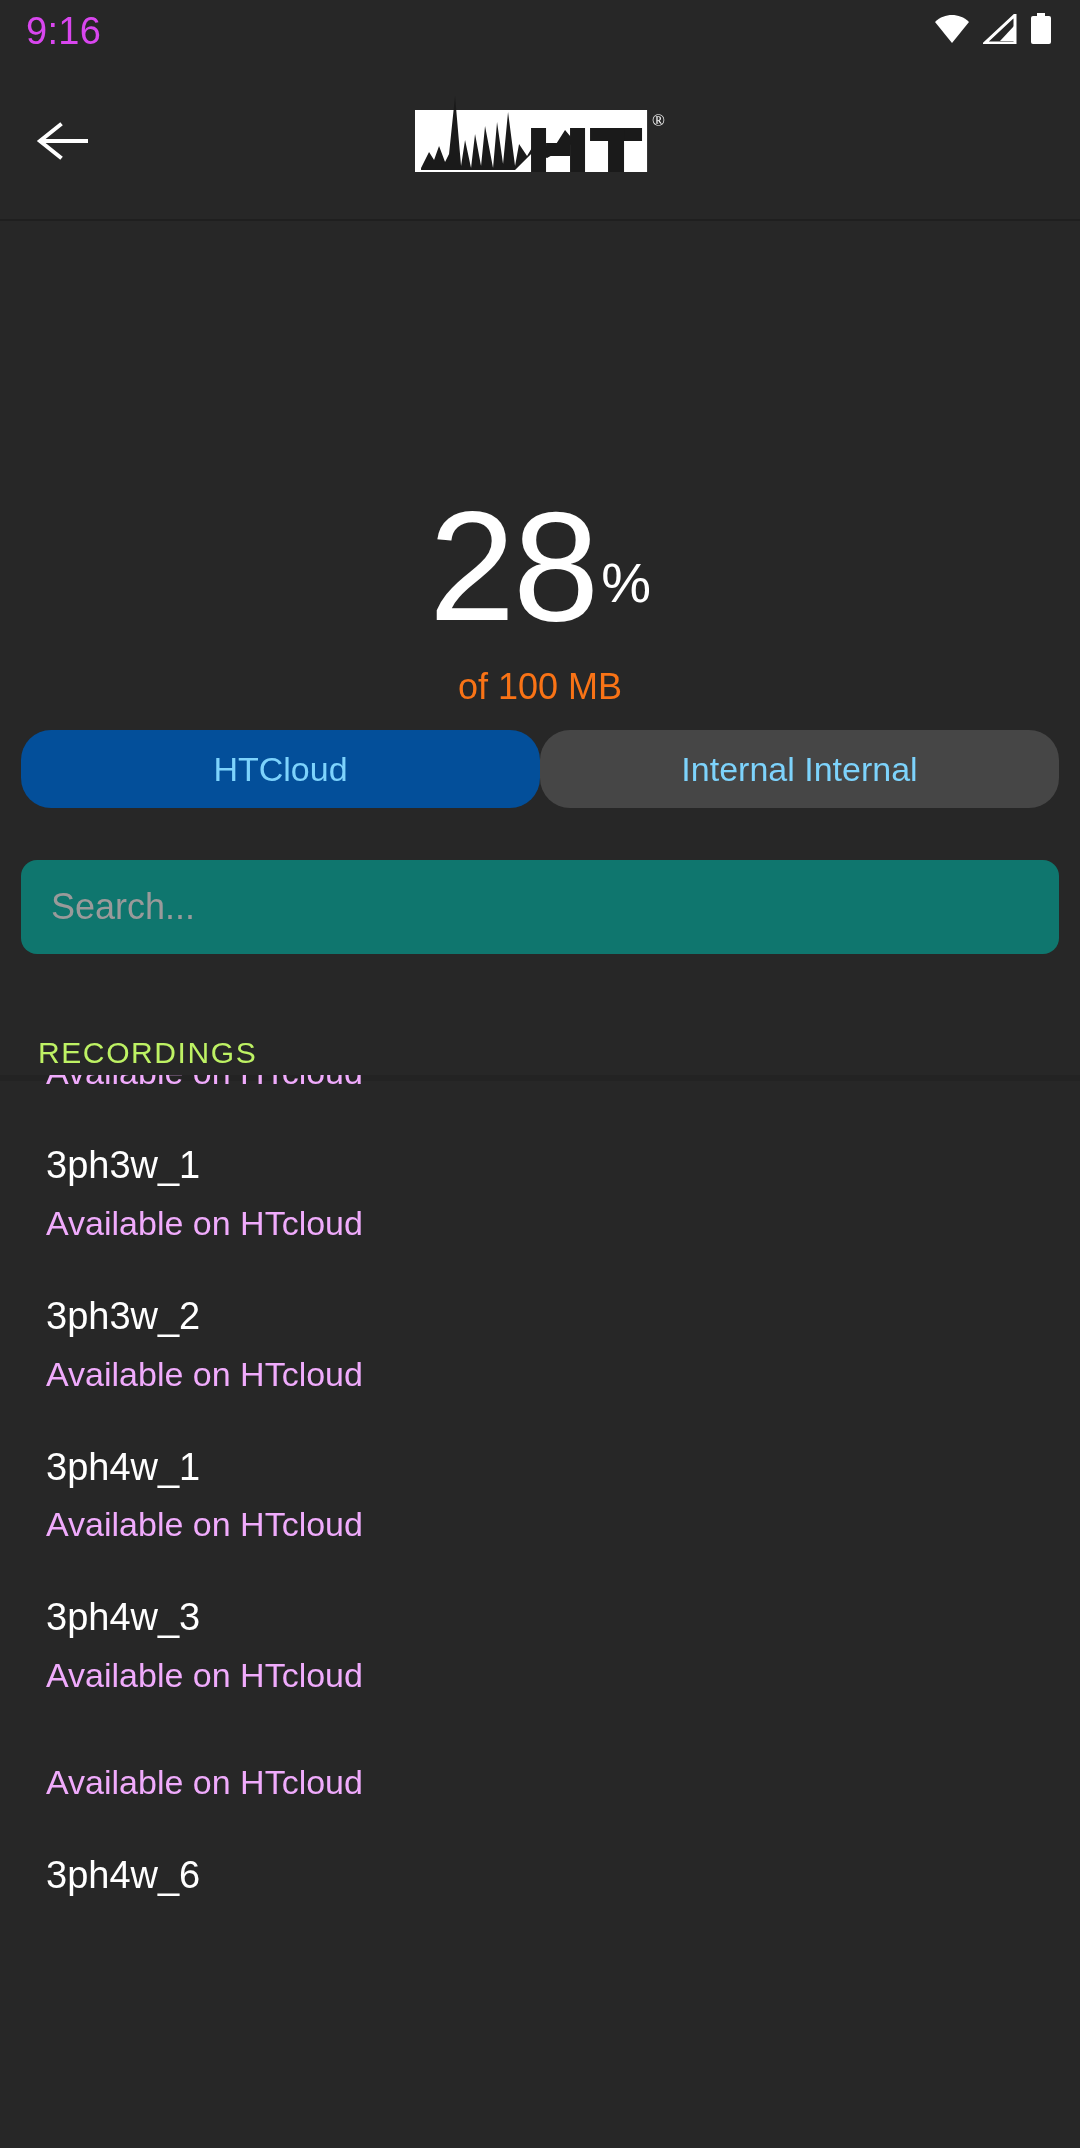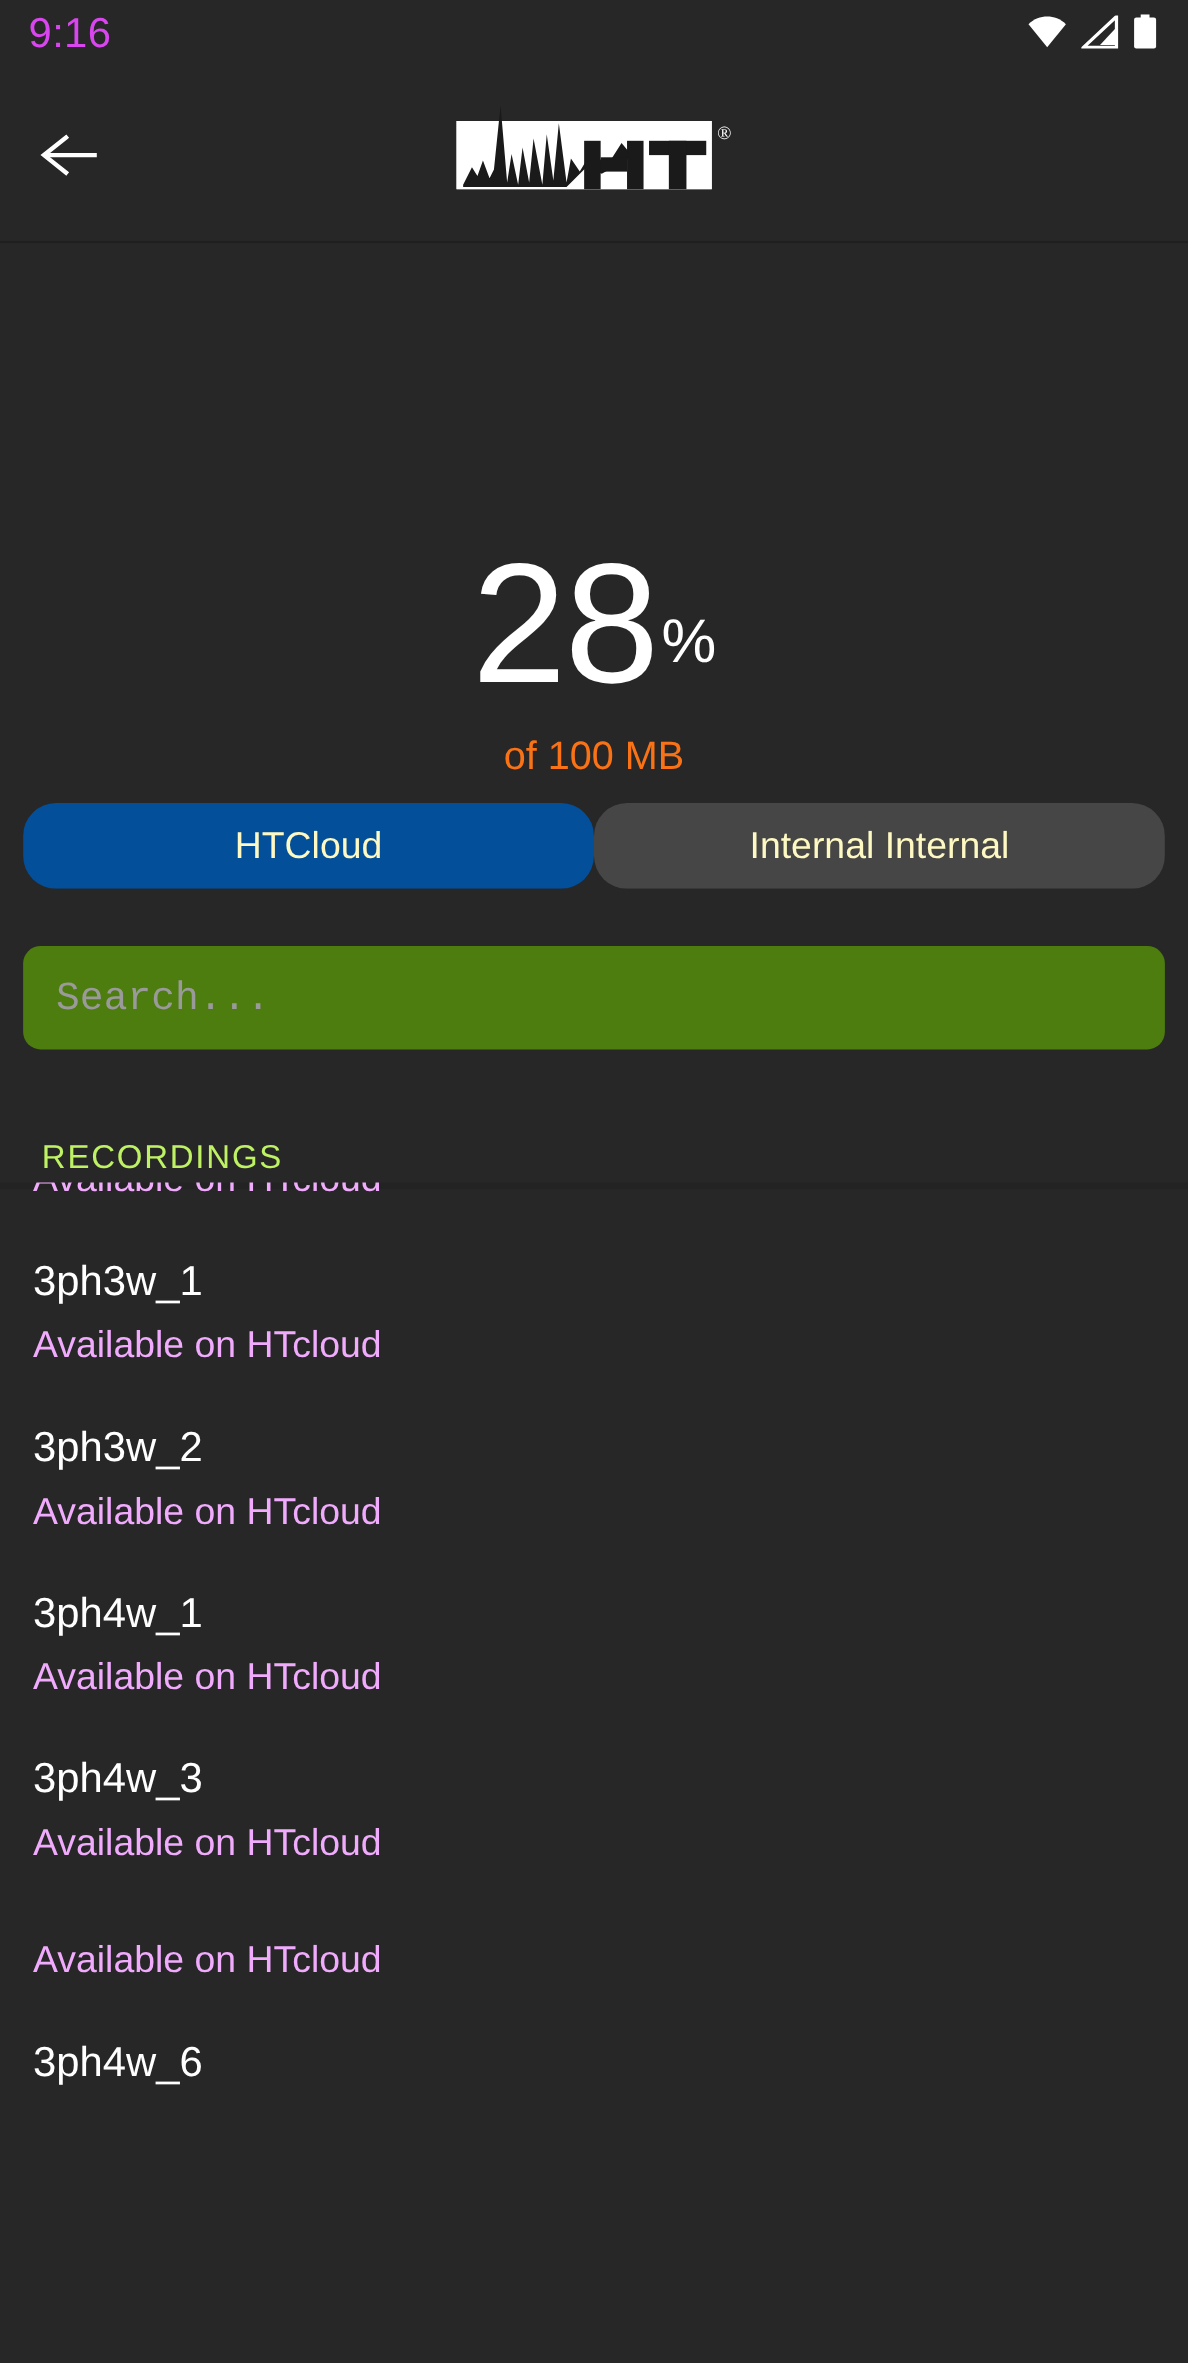--- a/index.html
+++ b/index.html
@@ -65,50 +65,50 @@
     color:#f97316; font-size:36px; margin-top:26px; font-weight:400;
   }
 
   
   .tabbar {
     position:absolute; top:730px; left:21px; width:1038px; height:78px;
     display:flex; border-radius:5px; overflow:hidden;
   }
   .tab {
     flex:1 1 0; display:flex; align-items:center; justify-content:center;
-    font-size:34px; color:#fef9c3; cursor:pointer; user-select:none;border-radius:30px;
+    font-size:34px; color:#7dd3fc; cursor:pointer; user-select:none;border-radius:30px;
   }
   .tab.active { background:#034f9a; }
   .tab.inactive { background:#464646; }
 
   
   .search-wrap {
     position:absolute; top:860px; left:21px; width:1038px; height:94px;
   }
   .search-input {
     width:100%; height:100%; border:none; outline:none;
-    background:#4d7c0f; border-radius:16px;
+    background:#0f766e; border-radius:16px;
     color:#ffffff; font-size:36px; padding:0 30px;
-    font-family:Liberation Mono, monospace;
+    font-family:Liberation Sans, sans-serif;
   }
   .search-input::placeholder { color:#9a9a9a; }
 
   
   .section-head {
     position:absolute; top:1036px; left:38px;
     color:#bef264; font-size:30px; letter-spacing:1.6px;
   }
 
   
   .list-viewport {
     position:absolute; top:1075px; left:0; width:1080px; height:1073px;
     overflow:hidden;
   }
   .list-inner { position:relative; transform:translateY(-38px); }
-  .rec-item { padding:0 0 0 30px; }
+  .rec-item { padding:0 0 0 30px;margin-left:16px; }
   .rec-title {
     color:#ffffff; font-size:38px; font-weight:400; line-height:1.15;
   }
   .rec-sub {
     color:#f0abfc; font-size:34px; font-weight:400; line-height:1.15;
     margin-top:16px;
   }
   .rec-spacer { height:52px; }
   .list-topshade {
     position:absolute; top:0; left:0; width:1080px; height:6px;

